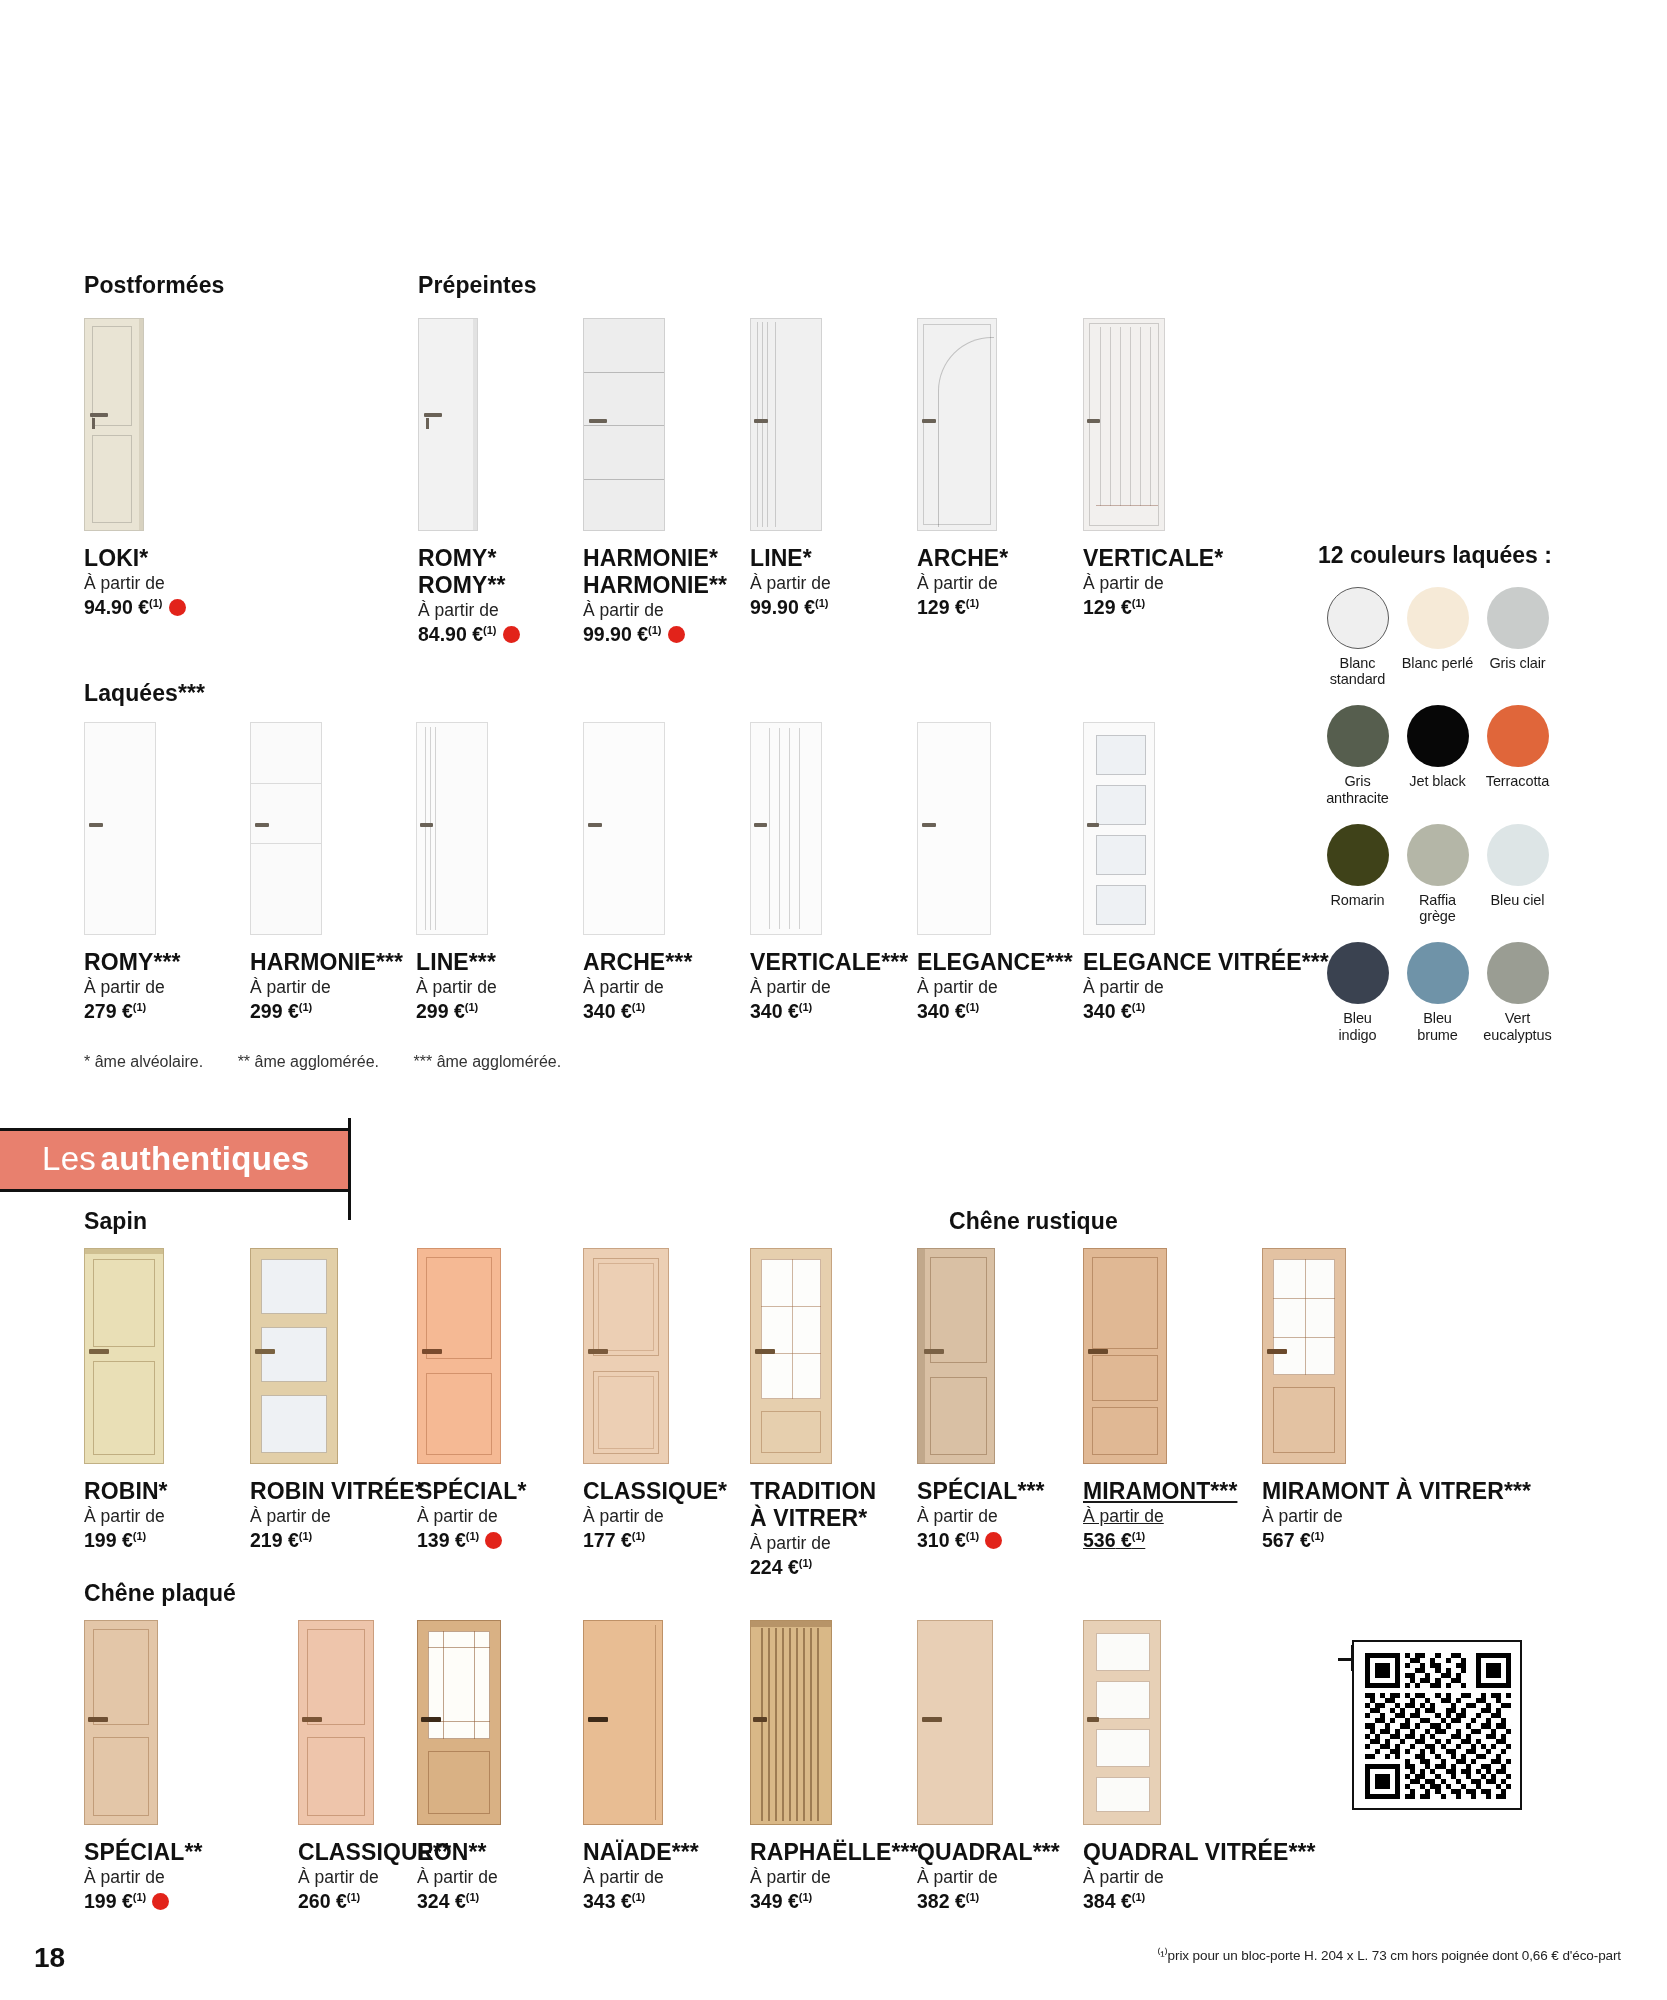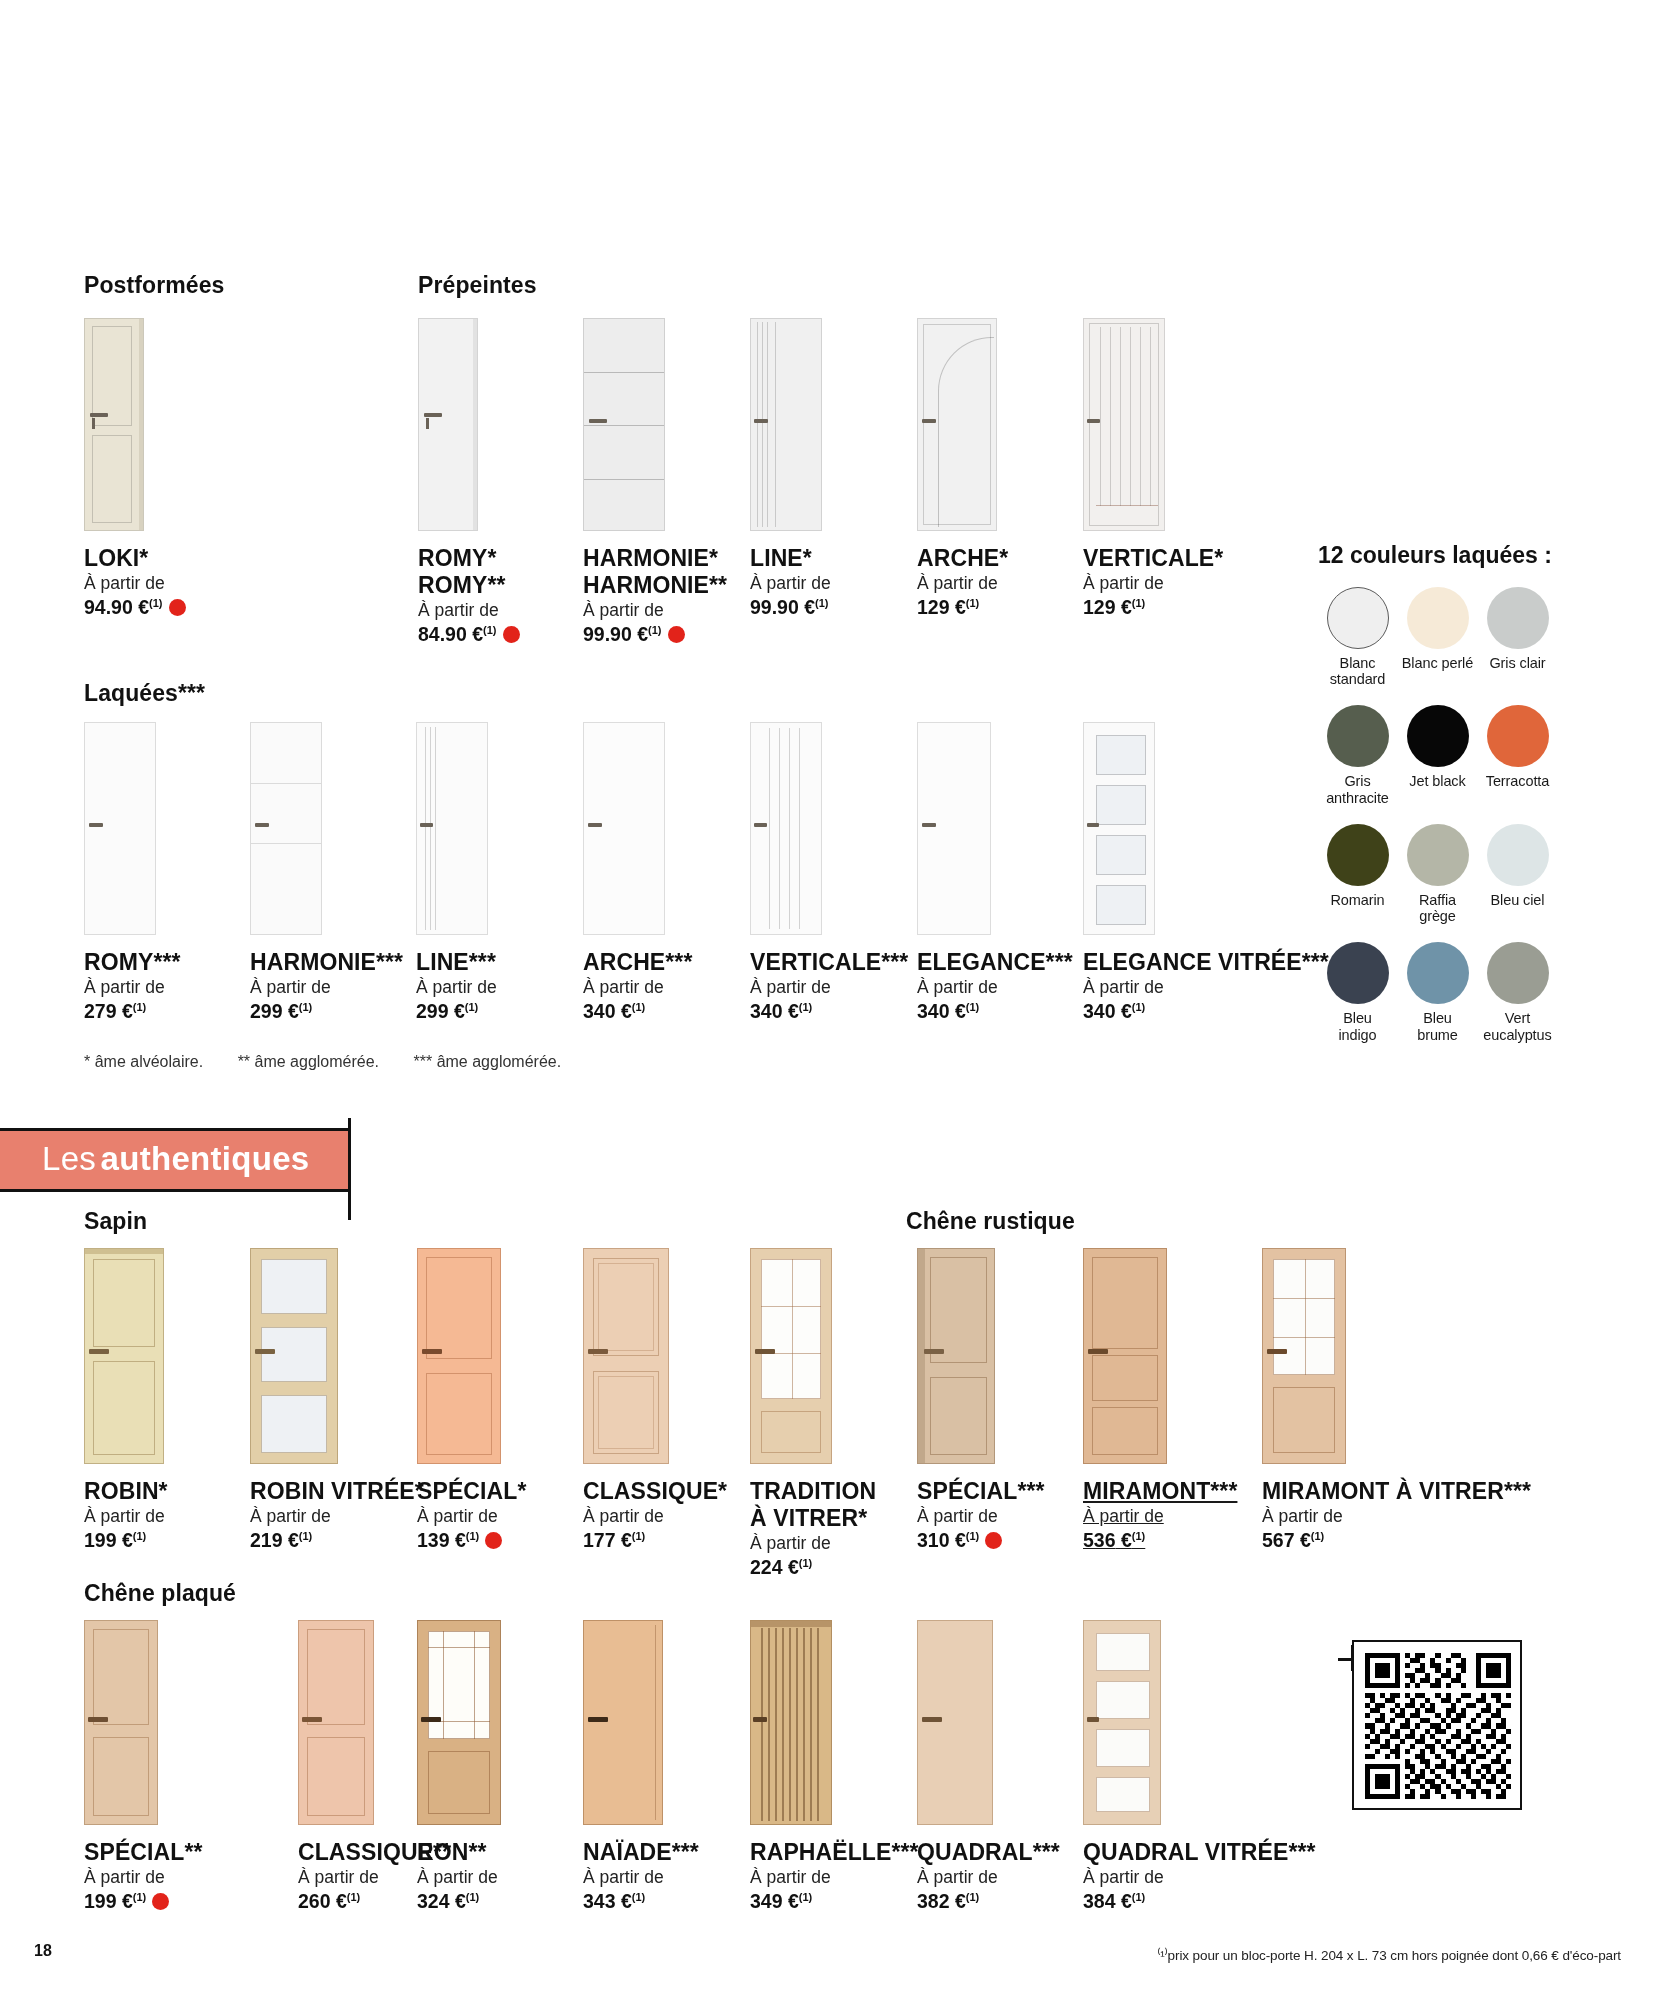--- a/index.html
+++ b/index.html
@@ -84,21 +84,21 @@
   }
   .swatch.ring { border: 1.4px solid #5a5a5a; }
   .color-name {
     font-size: 14.5px; line-height: 1.12; color: #1a1a1a; letter-spacing: -.1px;
   }
 
   
   .ast-note { font-size: 16px; color: #333; }
   .ast-note span { margin-right: 30px; }
   .bottom-note { font-size: 13.5px; color: #222; letter-spacing: -.1px; }
-  .page-num { font-size: 16px; font-weight: 700; color: #111; }
+  .page-num { font-size: 28px; font-weight: 700; color: #111; }
 
   
   .qr-head {
     font-size: 19.5px; font-weight: 700; line-height: 1.3; color: #111;
     letter-spacing: .2px;
   }
   .qr-box { position: relative; border: 2.5px solid #111; padding: 11px; background:#fff; }
   .qr-corner {
     position: absolute; background: #111;
   }
@@ -419,21 +419,21 @@
 
   <div class="section-banner-wrap" style="position:absolute;left:0;top:1128px;">
     <div class="section-banner" style="padding:9px 40px 11px 88px;">
       <span class="s-light">Les</span>
       <span class="s-bold">authentiques</span>
       <div class="banner-tick" style="right:-1px;height:102px;"></div>
     </div>
   </div>
 
   <div style="position:absolute;left:84px;top:1208px;" class="sub-head">Sapin</div>
-  <div style="position:absolute;left:906px;top:1208px;" class="sub-head">Chêne rustique</div>
+  <div style="position:absolute;left:949px;top:1208px;" class="sub-head">Chêne rustique</div>
 
   <div class="card" style="left:84px;top:1248px;">
     <div class="door-img" style="width:80px;height:216px;">
       <div class="door" style="background:#e9dfb6;border-color:rgba(120,90,40,.35);">
         <div class="frame-t" style="left:0;right:0;top:0;height:5px;background:rgba(150,120,60,.3);"></div>
         <div class="panel" style="left:8px;right:8px;top:10px;height:88px;border-color:rgba(130,100,50,.4);"></div>
         <div class="panel" style="left:8px;right:8px;top:112px;bottom:8px;border-color:rgba(130,100,50,.4);"></div>
         <div class="handle dark" style="top:100px;left:4px;background:#7a6342;"></div>
       </div>
     </div>

